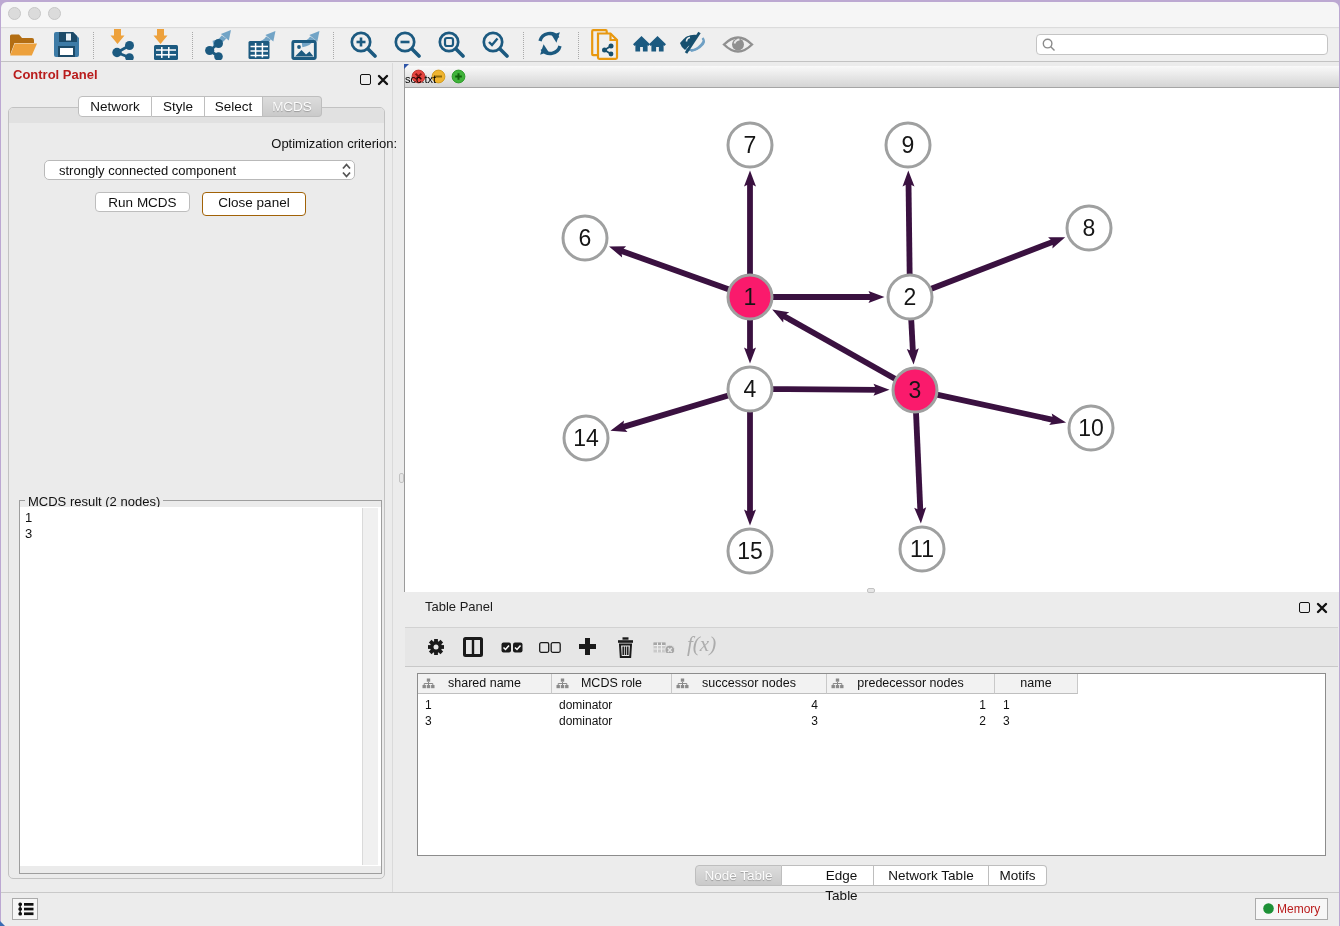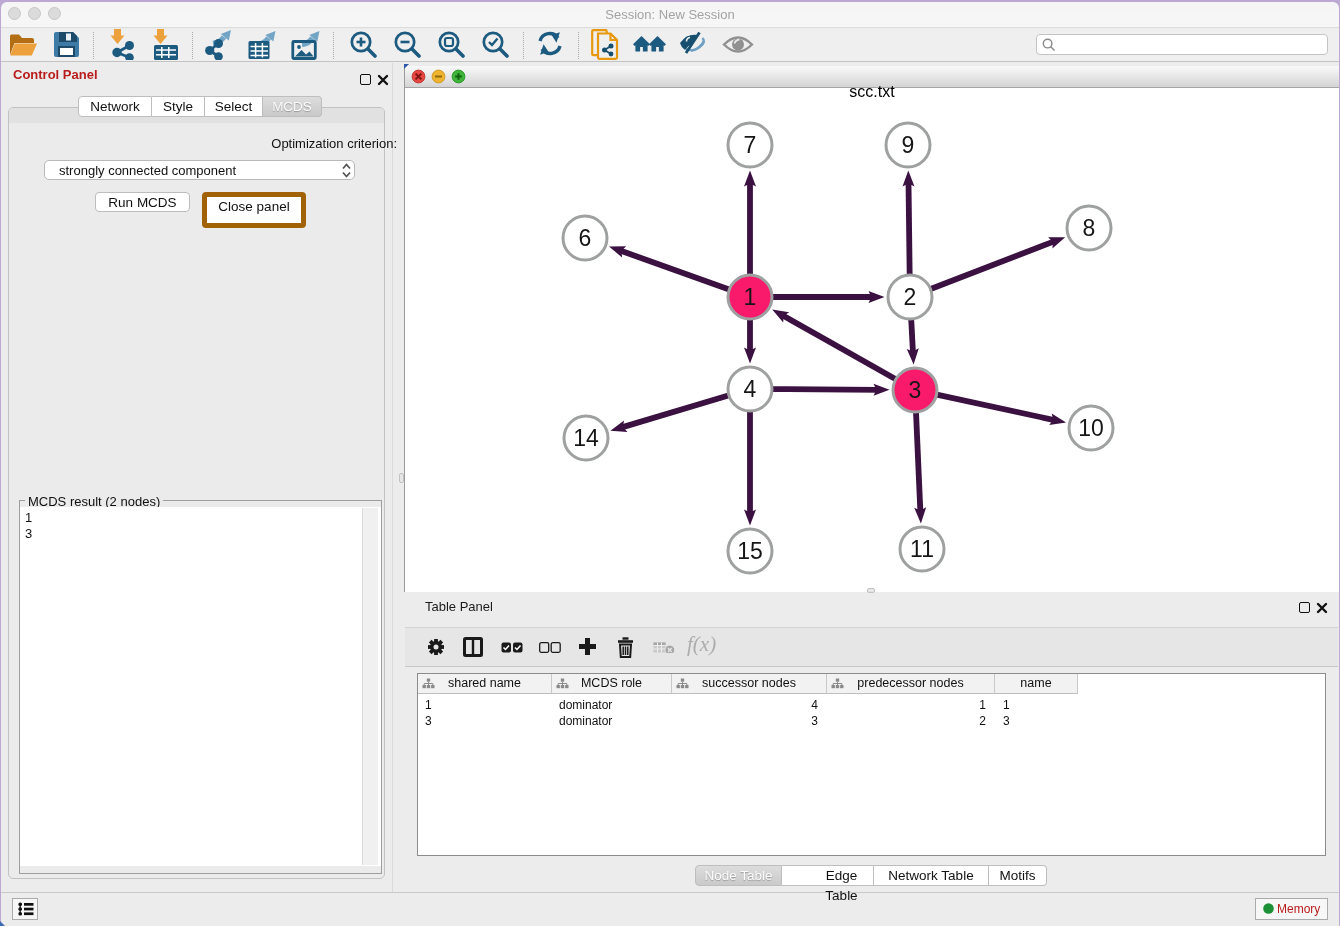--- a/index.html
+++ b/index.html
@@ -16,36 +16,35 @@
   #toolbar { position:absolute; left:0; top:29px; width:100%; height:33px; background:#EFEFEF; border-bottom:1px solid #C3C3C3; }
   .sep { position:absolute; top:32px; height:27px; width:0; border-left:1px dotted #A9A9A9; }
   #search { position:absolute; left:1036px; top:34px; width:292px; height:21px; background:#fff; border:1px solid #C4C4C4; border-radius:4px; }
   #cp-title { position:absolute; left:13px; top:67px; font-size:13px; color:#b91c1c;font-weight:bold; }
   .tabseg { position:absolute; z-index:6; height:21px; background:rgba(255,255,255,0.99); border:1px solid #BEBEBE; font-size:13.5px; text-align:center; color:#111; line-height:20px; }
   .tabsel { background:linear-gradient(rgba(220,220,220,0.99),rgba(201,201,201,0.99)); color:#FCFCFC; text-shadow:0 1px 1px #999; }
   #cp-box { position:absolute; left:8px; top:107px; width:377px; height:772px; background:#EBEBEB; border:1px solid #C2C2C2; border-radius:5px; }
   #cp-band { position:absolute; left:9px; top:108px; width:375px; height:15px; background:#E1E1E1; border-radius:4px 4px 0 0; }
   #netframe { position:absolute; left:404px; top:66px; width:935px; height:526px; background:#fff; border-left:1px solid #9B9B9B; }
   #nettitle { position:absolute; left:0; top:0; width:100%; height:22px; background:linear-gradient(rgba(249,249,249,0.99),rgba(212,212,212,0.99)); border-bottom:1px solid #A5A5A5; }
-  #netname { position:absolute; width:100%; text-align:center; top:17px; font-size:16px; color:#000; }
+  #netname { position:absolute; width:100%; top:7px; font-size:11px; color:#000; }
   #tp-toolbar { position:absolute; left:405px; top:627px; width:933px; height:40px; background:#E6E6E6; border-top:1px solid #D2D2D2; border-bottom:1px solid #C8C8C8; }
   #tbl { position:absolute; left:417px; top:673px; width:909px; height:183px; background:#fff; border:1px solid #8C8C8C; }
   .th { position:absolute; top:674px; height:20px; background:rgba(242,242,242,0.99); border-right:1px solid #C9C9C9; border-bottom:1px solid #BFBFBF; font-size:12.5px; text-align:center; color:#111; line-height:19px; }
   .td { position:absolute; font-size:12px; color:#111; height:16px; line-height:16px; }
   #statusbar { position:absolute; left:0; top:892px; width:100%; height:34px; background:#ECECEC; border-top:1px solid #C9C9C9; }
   #memorybtn { position:absolute; left:1255px; top:898px; width:73px; height:22px; background:rgba(247,247,247,0.99); border:1px solid #ABABAB; font-size:12px; text-align:center; line-height:20px; color:#b91c1c; }
   #listbtn { position:absolute; left:12px; top:898px; width:26px; height:22px; background:#F7F7F7; border:1px solid #ABABAB; }
 </style>
 </head>
 <body>
   <div id="titlebar">
     <div class="tl" style="left:7px;"></div>
     <div class="tl" style="left:27px;"></div>
     <div class="tl" style="left:47px;"></div>
-    <div id="wintitle">Session: New Session</div>
   </div>
   <div id="toolbar"></div>
   <div class="abs" style="left:392px;top:63px;width:1px;height:829px;background:#DADADA;"></div>
   <svg class="abs" style="left:8px;top:30px;" width="30" height="29" viewBox="0 0 30 29">
 <path d="M2 25 L2 6 Q2 4.5 3.5 4.5 L11 4.5 L14 8 L24 8 Q26 8 26 10 L26 13 L6.5 13 Z" fill="#B36E13"></path>
 <path d="M2.2 25.5 L6.8 13.5 L29 13.5 L23.8 25.5 Z" fill="#EDA13C"></path>
   </svg>
 <svg class="abs" style="left:53px;top:31px;" width="27" height="27" viewBox="0 0 27 27">
 <path d="M1 3 Q1 1 3 1 L20 1 L26 7 L26 24 Q26 26 24 26 L3 26 Q1 26 1 24 Z" fill="#3D7BA6"></path>
 <path d="M6 1 L20 1 L24 5 L24 11 L6 11 Z" fill="#1C4A68"></path>
@@ -174,21 +173,21 @@
 <div class="tabseg" style="left:205px;top:96px;width:58px;border-left:none;">Select</div>
 <div class="tabseg tabsel" style="left:263px;top:96px;width:59px;border-radius:0 4px 4px 0;border-left:none;">MCDS</div>
 <div id="cp-box"></div>
 <div id="cp-band"></div>
 <div class="abs" style="left:4px;top:136px;width:393px;text-align:right;font-size:13px;color:#111;">Optimization criterion:</div>
 <div class="abs" style="left:44px;top:160px;width:311px;height:20px;background:rgba(255,255,255,0.99);border:1px solid #B9B9B9;border-radius:5px;font-size:13px;line-height:19px;color:#111;padding-left:14px;">strongly connected component</div>
 <svg class="abs" style="left:341px;top:163px;" width="11" height="15" viewBox="0 0 11 15">
     <path d="M2 5.5 L5.5 1.5 L9 5.5 M2 9.5 L5.5 13.5 L9 9.5" fill="none" stroke="#555" stroke-width="1.8"></path>
   </svg>
 <div class="abs" style="left:95px;top:192px;width:95px;height:20px;background:rgba(255,255,255,0.99);border:1px solid #BDBDBD;border-radius:4px;font-size:13.5px;text-align:center;line-height:19px;color:#111;">Run MCDS</div>
-<div class="abs" style="left:202px;top:192px;width:104px;height:36px;background:rgba(255,255,255,0.99);border:5px solid #a16207;border-radius:4px;font-size:13.5px;text-align:center;line-height:19px;color:#111;">Close panel</div>
+<div class="abs" style="left:202px;top:192px;width:104px;height:24px;background:rgba(255,255,255,0.99);border:1px solid #a16207;border-radius:4px;font-size:13.5px;text-align:center;line-height:19px;color:#111;">Close panel</div>
 <div class="abs" style="left:19px;top:500px;width:363px;height:374px;border:1px solid #9E9E9E;"></div>
 <div class="abs" style="left:25px;top:494px;background:rgba(235,235,235,0.99);padding:0 3px;font-size:13px;color:#111;">MCDS result (2 nodes)</div>
 <div class="abs" style="left:20px;top:507px;width:361px;height:359px;background:rgba(255,255,255,0.99);font-size:13px;color:#111;padding:3px 0 0 5px;line-height:16px;">1<br>3</div>
 <div class="abs" style="left:362px;top:508px;width:16px;height:357px;background:#F0F0F0;border-left:1px solid #DADADA;"></div>
 <div class="abs" style="left:399px;top:473px;width:5px;height:10px;background:#E6E6E6;border:1px solid #C2C2C2;border-radius:2px;"></div>
   <div id="netframe">
 <div id="nettitle">
 <svg class="abs" style="left:6px;top:3px;" width="62" height="15" viewBox="0 0 62 15">
 <circle cx="7.5" cy="7.5" r="6.4" fill="#E64540" stroke="#BF3B33" stroke-width="1"></circle>
 <path d="M4.6 4.6 L10.4 10.4 M10.4 4.6 L4.6 10.4" stroke="#7E1513" stroke-width="2"></path>

